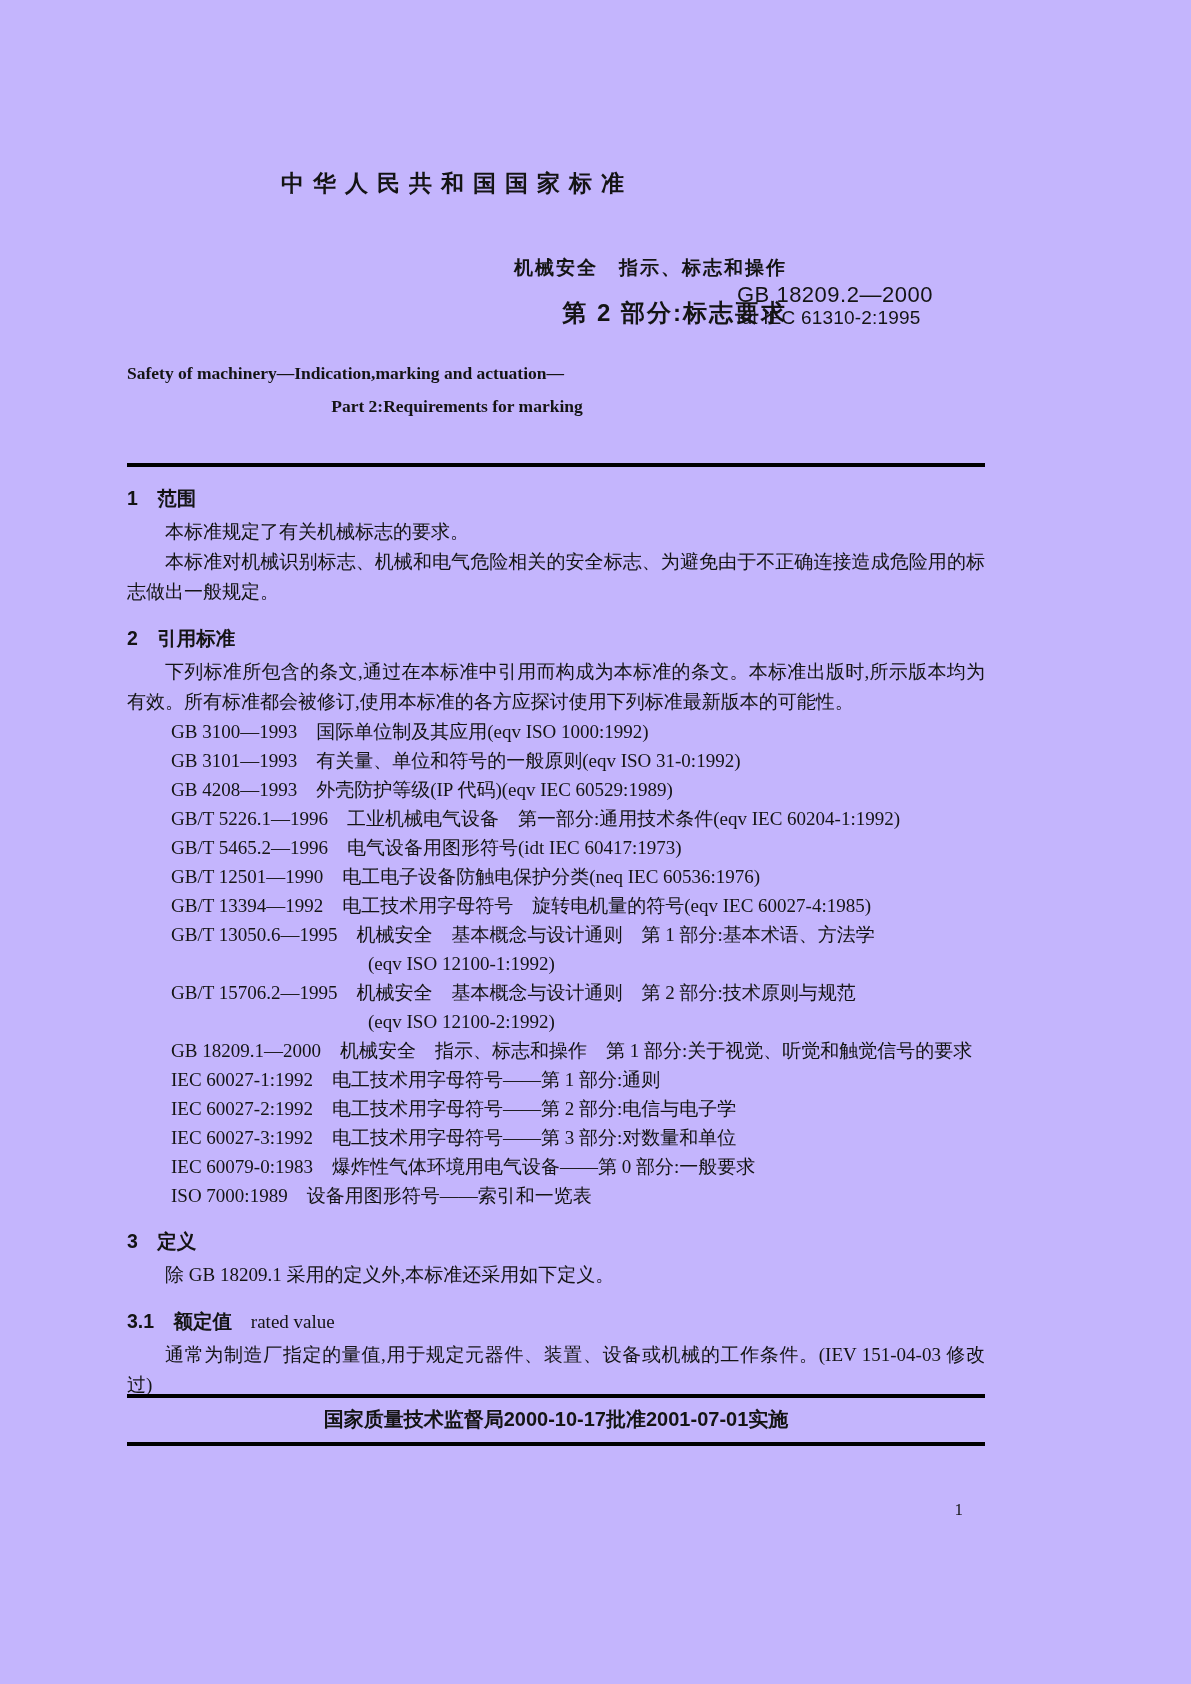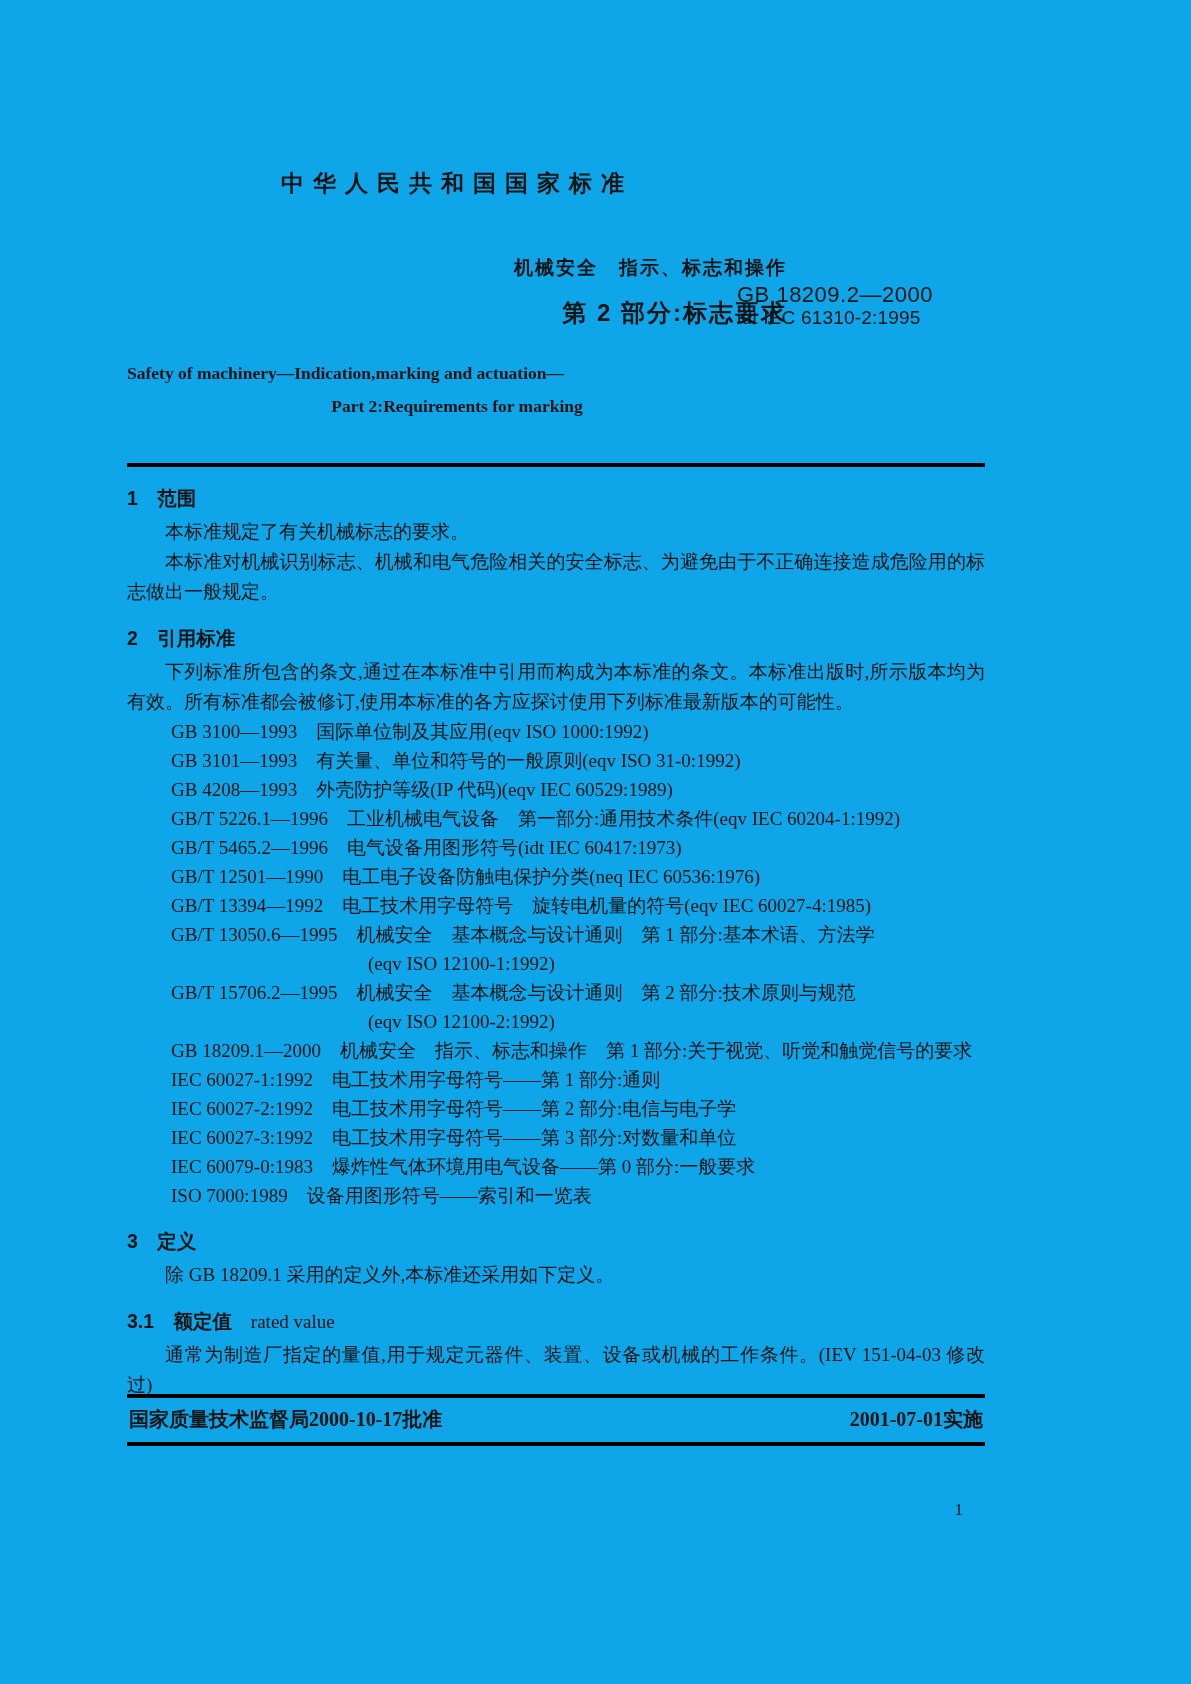--- a/index.html
+++ b/index.html
@@ -1,21 +1,21 @@
 <!DOCTYPE html>
 <html><head>
 <meta charset="utf-8">
 <style>
   * { margin:0; padding:0; box-sizing:border-box; }
   html,body { background:#e8e8e8; }
   body { font-family:"Liberation Serif","DejaVu Serif",serif; color:#141414; }
   .page {
     position:relative;
     width:1191px; height:1684px;
-    background:#0ea5e9;
+    background:#c4b5fd;
     margin:0 auto;
     padding:168px 206px 0 127px;
     overflow:hidden;
   }
   .nat-std {
     width:660px;
     text-align:center;
     font-family:"Liberation Sans","DejaVu Sans",sans-serif;
     font-weight:bold;
     font-size:23px;
@@ -86,23 +86,23 @@
     font-weight:bold; font-size:19.5px;
   }
   .sub-heading .sub-reg { margin-left:14px; }
   .footer {
     position:absolute;
     left:127px; top:1394px;
     width:858px;
   }
   .footer-rule { width:100%; height:4px; background:#000; }
   .footer-row {
-    display:flex; justify-content:space-between; align-items:center;
+    display:flex; justify-content:center; align-items:center;
     padding:8px 2px 9px 2px;
-    font-family:Liberation Serif, serif;
+    font-family:Liberation Sans, sans-serif;
     font-weight:bold; font-size:20px;
   }
   .page-num {
     position:absolute;
     top:1500px; right:228px;
     font-size:17px;
   }
 </style>
 </head>
 <body>

